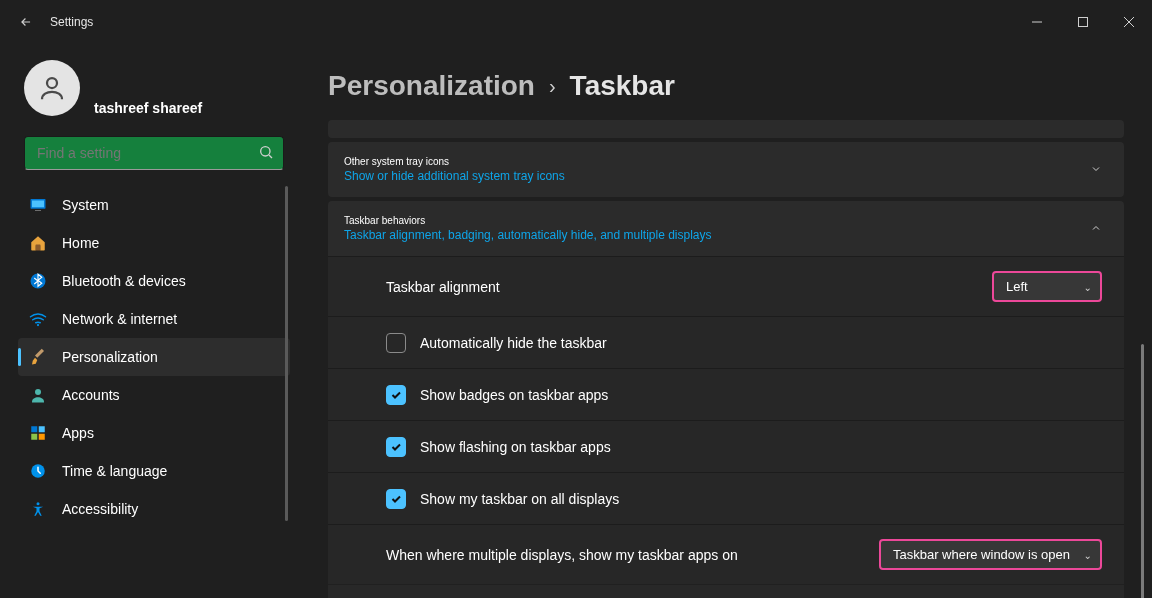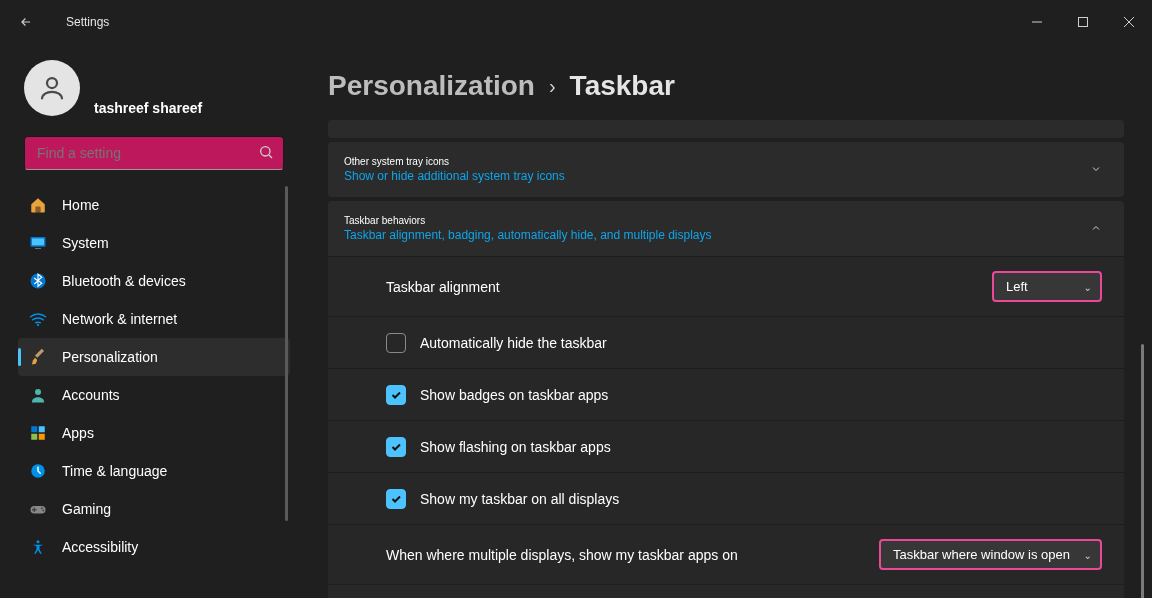--- a/index.html
+++ b/index.html
@@ -1,33 +1,33 @@
 <!DOCTYPE html>
 <html><head>
 <meta charset="utf-8">
 <style>
 * { margin: 0; padding: 0; box-sizing: border-box; font-family: "Segoe UI", Arial, sans-serif; }
 body { background: #1f1f1f; color: #ffffff; width: 1152px; height: 598px; overflow: hidden; position: relative; }
 
 .titlebar { height: 44px; display: flex; align-items: center; padding: 0 0 0 10px; }
 .titlebar .back { width: 32px; height: 32px; display:flex; align-items:center; justify-content:center; color:#ccc; cursor:pointer; }
-.titlebar .title { font-size: 12px; color: #e6e6e6; margin-left: 24px; font-weight: 400; }
+.titlebar .title { font-size: 12px; color: #e6e6e6; margin-left: 8px; font-weight: 400; }
 .titlebar .win-controls { margin-left:auto; display:flex; }
 .titlebar .win-controls div { width: 46px; height: 32px; display:flex; align-items:center; justify-content:center; color:#ccc; cursor:pointer; }
 
 .container { display:flex; height: calc(598px - 44px); }
 
 .sidebar { width: 300px; padding: 8px 10px 0 18px; position:relative; }
 .profile { display:flex; align-items:flex-end; gap:14px; padding: 8px 6px 20px 6px; }
 .avatar { width: 56px; height: 56px; border-radius: 50%; background: #e4e4e4; display:flex; align-items:center; justify-content:center; }
 .avatar svg { width:30px; height:30px; }
 .profile-name { font-size: 14px; font-weight: 600; color:#fff; }
 
 .search { position:relative; margin: 0 6px 16px 6px; }
-.search input { width:100%; height:34px; background:#be185d; border:1px solid #1a1a1a; border-bottom:1px solid #9a9a9a; border-radius:4px; color:#d0d0d0; padding:0 36px 0 12px; font-size:14px; outline:none; }
+.search input { width:100%; height:34px; background:#15803d; border:1px solid #1a1a1a; border-bottom:1px solid #9a9a9a; border-radius:4px; color:#d0d0d0; padding:0 36px 0 12px; font-size:14px; outline:none; }
 .search .si { position:absolute; right:10px; top:8px; color:#cfcfcf; }
 
 .nav { overflow:hidden; position:relative; }
 .nav-item { display:flex; align-items:center; gap:14px; height:38px; padding:0 10px; border-radius:4px; cursor:pointer; font-size:14px; color:#fff; }
 .nav-item .nicon { width:20px; height:20px; display:flex; align-items:center; justify-content:center; font-size:16px; }
 .nav-item.active { background:#2d2d2d; position:relative; }
 .nav-item.active::before { content:""; position:absolute; left:0; top:10px; bottom:10px; width:3px; background:#4cc2ff; border-radius:2px; }
 
 .nav-scrollbar { position:absolute; right:2px; top:0; width:3px; height:335px; background:#5a5a5a; border-radius:2px; }
 
@@ -109,35 +109,35 @@
             <circle cx="11" cy="11" r="7"></circle>
             <line x1="21" y1="21" x2="16.5" y2="16.5"></line>
           </svg>
       </span>
     </div>
 
     <div class="nav">
       <div class="nav-item">
         <span class="nicon">
             <svg width="18" height="18" viewBox="0 0 24 24">
-              <path d="M3 11l9-8 9 8v10a1 1 0 0 1-1 1h-5v-7h-6v7H4a1 1 0 0 1-1-1V11z" fill="#e8a33d"></path>
-              <rect x="9" y="14" width="6" height="8" fill="#8b5a2b"></rect>
-            </svg>
-          </span>
-        <span>Home</span>
-      </div>
-      <div class="nav-item">
-        <span class="nicon">
-            <svg width="18" height="18" viewBox="0 0 24 24">
               <rect x="2" y="4" width="20" height="13" rx="1" fill="#0078d4"></rect>
               <rect x="4" y="6" width="16" height="9" fill="#4cc2ff"></rect>
               <rect x="8" y="19" width="8" height="1" fill="#888"></rect>
             </svg>
           </span>
         <span>System</span>
+      </div>
+      <div class="nav-item">
+        <span class="nicon">
+            <svg width="18" height="18" viewBox="0 0 24 24">
+              <path d="M3 11l9-8 9 8v10a1 1 0 0 1-1 1h-5v-7h-6v7H4a1 1 0 0 1-1-1V11z" fill="#e8a33d"></path>
+              <rect x="9" y="14" width="6" height="8" fill="#8b5a2b"></rect>
+            </svg>
+          </span>
+        <span>Home</span>
       </div>
       <div class="nav-item">
         <span class="nicon">
             <svg width="18" height="18" viewBox="0 0 24 24">
               <circle cx="12" cy="12" r="10" fill="#0078d4"></circle>
               <path d="M12 5v14l5-4-5-4 5-4-5-4zM7 8l5 4-5 4" stroke="#fff" stroke-width="1.5" fill="none"></path>
             </svg>
           </span>
         <span>Bluetooth &amp; devices</span>
       </div>
@@ -180,31 +180,20 @@
         <span>Apps</span>
       </div>
       <div class="nav-item">
         <span class="nicon">
             <svg width="18" height="18" viewBox="0 0 24 24">
               <circle cx="12" cy="12" r="9" fill="#0091ea"></circle>
               <path d="M12 7v5l3 3" stroke="#fff" stroke-width="2" fill="none" stroke-linecap="round"></path>
             </svg>
           </span>
         <span>Time &amp; language</span>
-      </div>
-      <div class="nav-item">
-        <span class="nicon">
-            <svg width="18" height="18" viewBox="0 0 24 24">
-              <rect x="2" y="8" width="20" height="10" rx="5" fill="#888"></rect>
-              <circle cx="17" cy="11" r="1.3" fill="#444"></circle>
-              <circle cx="19" cy="14" r="1.3" fill="#444"></circle>
-              <path d="M7 10v6M4 13h6" stroke="#444" stroke-width="1.8"></path>
-            </svg>
-          </span>
-        <span>Gaming</span>
       </div>
       <div class="nav-item">
         <span class="nicon">
             <svg width="18" height="18" viewBox="0 0 24 24">
               <circle cx="12" cy="5" r="2" fill="#0091ea"></circle>
               <path d="M5 9h14l-5 2v4l3 6h-2l-3-5-3 5H7l3-6v-4L5 9z" fill="#0091ea"></path>
             </svg>
           </span>
         <span>Accessibility</span>
       </div>

